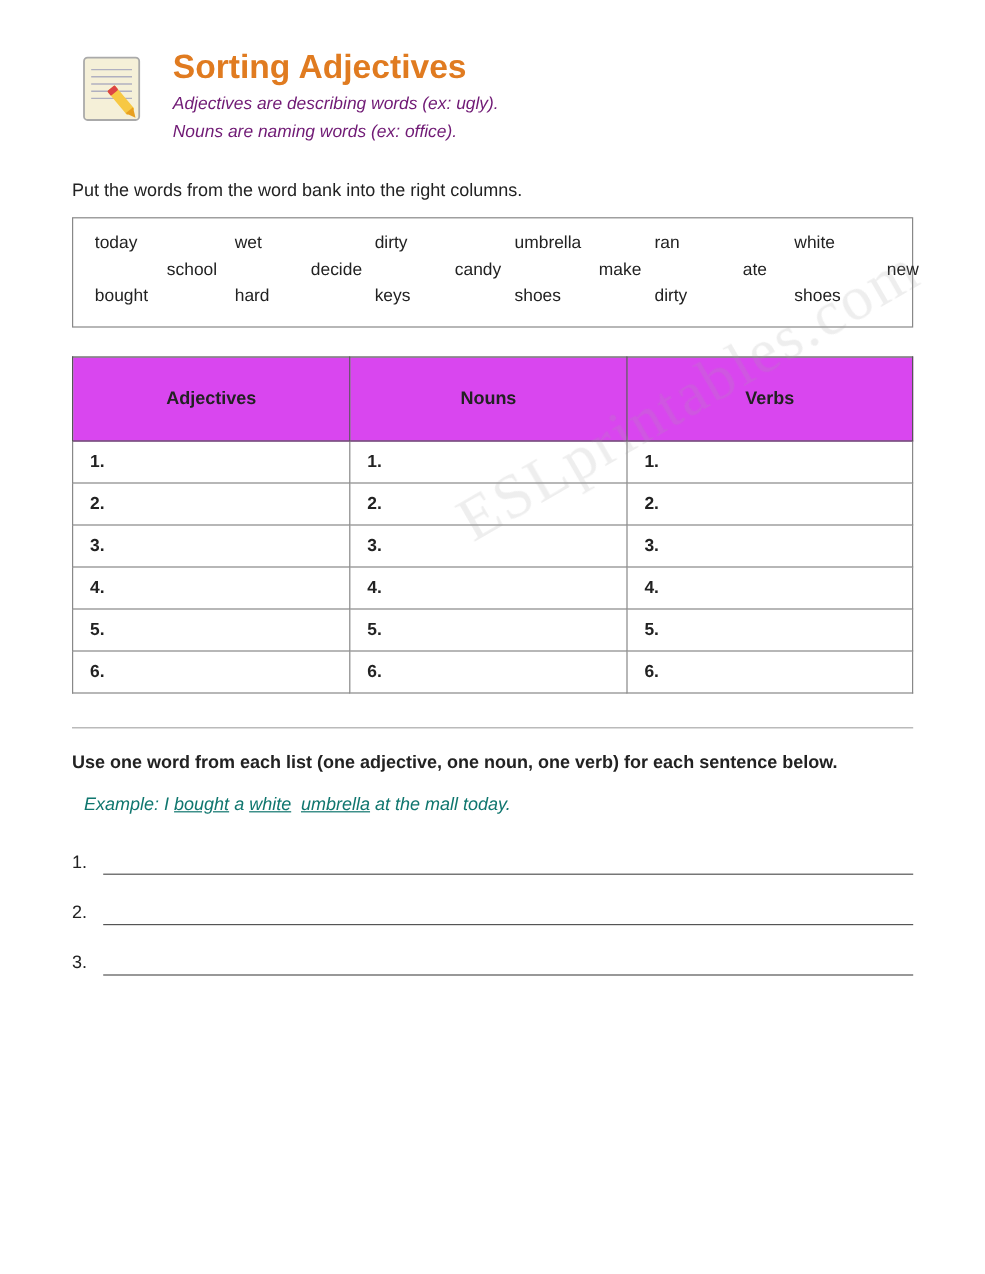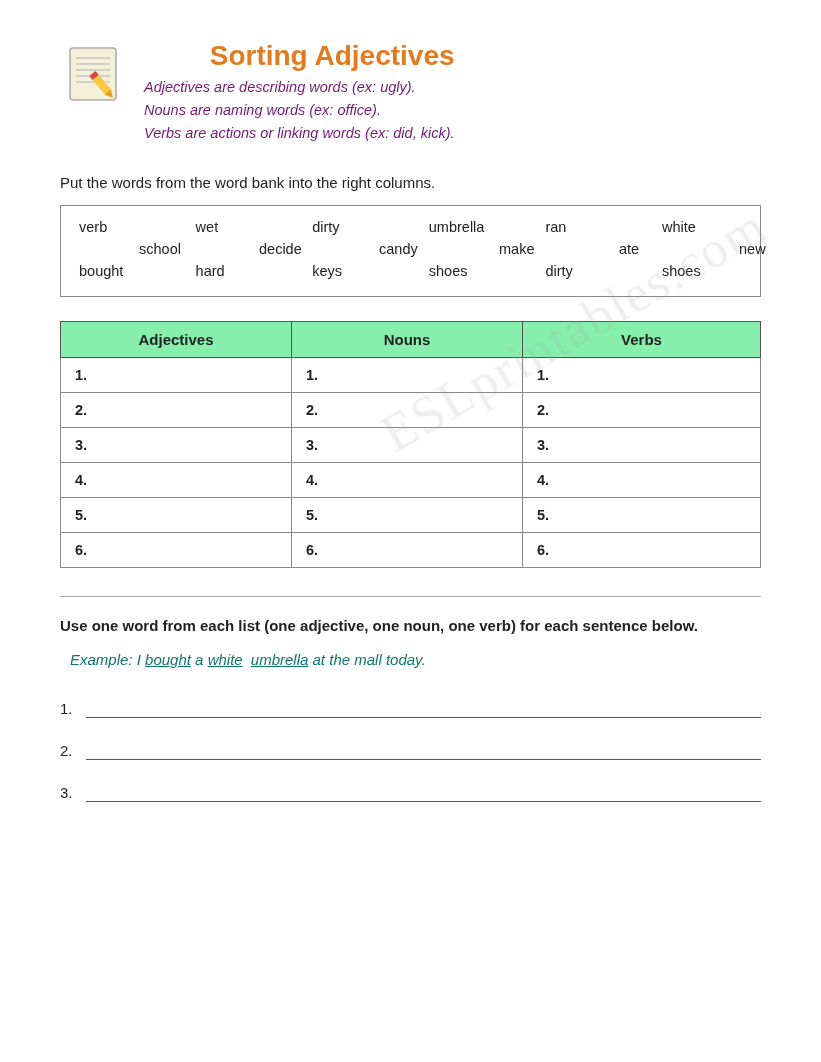--- a/index.html
+++ b/index.html
@@ -23,21 +23,20 @@
     .notebook-icon {
       width: 68px;
       height: 68px;
       flex-shrink: 0;
     }
     .header-text h1 {
       font-size: 28px;
       color: #e07b20;
       font-weight: bold;
       margin-bottom: 4px;
-      text-align: right;
     }
     .header-text p {
       font-size: 14.5px;
       color: #701a75;
       line-height: 1.6;
       font-style: italic;
     }
 
     
     .instruction {
@@ -68,26 +67,26 @@
       font-size: 14.5px;
     }
 
     
     .sort-table {
       width: 100%;
       border-collapse: collapse;
       margin-bottom: 28px;
     }
     .sort-table th {
-      background: #86efac;
+      background: #d946ef;
       color: #222;
       font-weight: bold;
       font-size: 15px;
       text-align: center;
-      padding: 9px 8px;
+      padding: 26px 8px;
       border: 1.5px solid #555;
     }
     .sort-table td {
       border: 1.5px solid #888;
       padding: 9px 14px;
       font-size: 14.5px;
       font-weight: bold;
       vertical-align: middle;
     }
     .sort-table td:nth-child(1) { width: 33%; }
@@ -169,29 +168,28 @@
     <line x1="16" y1="42" x2="50" y2="42" stroke="#b0b0c0" stroke-width="1.2"></line>
 
     <rect x="38" y="30" width="8" height="26" rx="1" fill="#f7c843" transform="rotate(-40 42 45)"></rect>
     <polygon points="38,54 46,54 42,62" fill="#e8a020" transform="rotate(-40 42 45)"></polygon>
     <rect x="38" y="30" width="8" height="5" rx="1" fill="#d44" transform="rotate(-40 42 45)"></rect>
   </svg>
   <div class="header-text">
     <h1>Sorting Adjectives</h1>
     <p>Adjectives are describing words (ex: ugly).</p>
     <p>Nouns are naming words (ex: office).</p>
-    <p>Verbs are actions or linking words (ex: did, kick).</p>
   </div>
 </div>
 
 <p class="instruction">Put the words from the word bank into the right columns.</p>
 
 <div class="word-bank-container">
   <div class="word-bank-row">
-    <span>verb</span>
+    <span>today</span>
     <span>wet</span>
     <span>dirty</span>
     <span>umbrella</span>
     <span>ran</span>
     <span>white</span>
   </div>
   <div class="word-bank-row" style="padding-left:60px;gap:40px;">
     <span>school</span>
     <span>decide</span>
     <span>candy</span>

